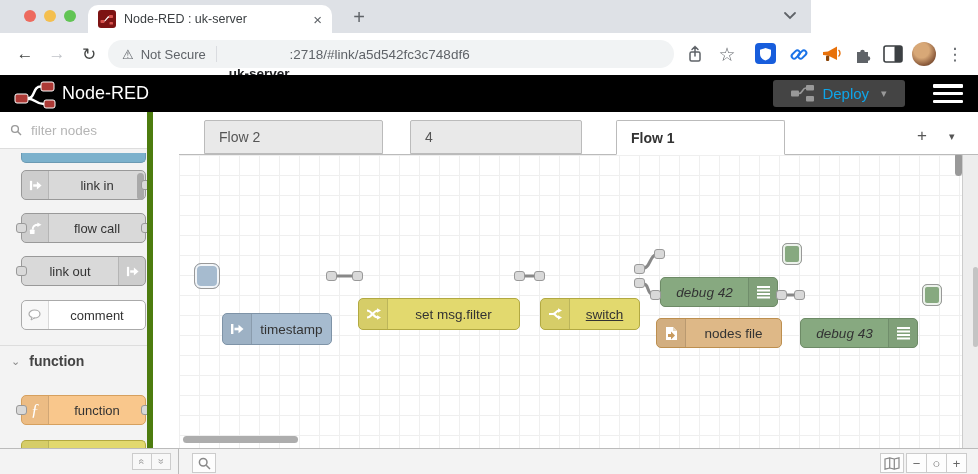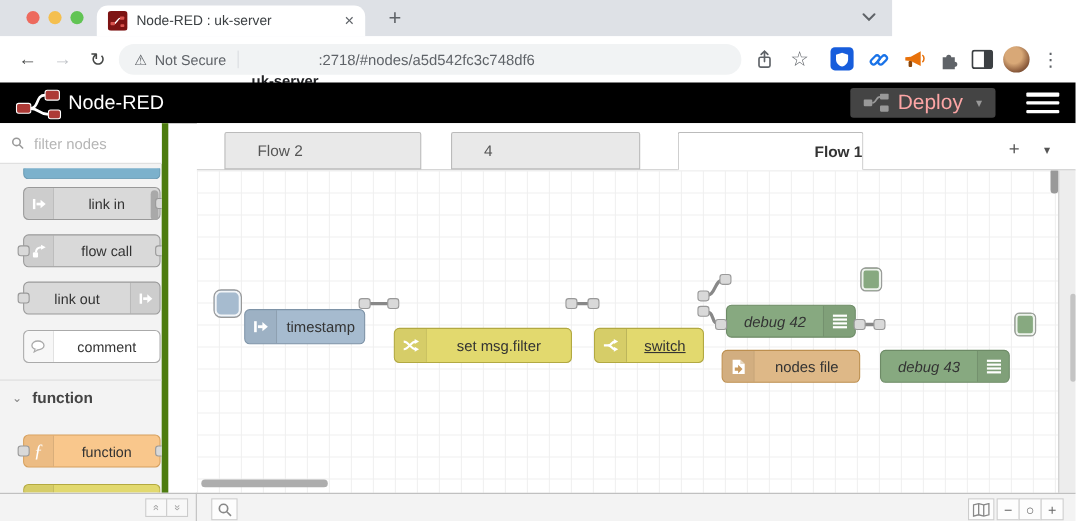--- a/index.html
+++ b/index.html
@@ -26,21 +26,21 @@
   .addr .host{color:#202124;font-size:13.5px;font-weight:bold;margin-top:38px;}
   .addr .rest{color:#5f6368;font-size:13.5px;}
   .tool-ic{position:absolute;top:10px;width:22px;height:22px;display:flex;align-items:center;justify-content:center;}
   .avatar{position:absolute;left:912px;top:9px;width:24px;height:24px;border-radius:50%;
     background:radial-gradient(circle at 40% 35%, #d8a877 0 35%, #8a5a3b 70%, #4f3322 100%);}
   
   .nrhead{position:absolute;left:0;top:75px;width:978px;height:37px;background:#000;color:#fff;}
   .nrtitle{position:absolute;left:62px;top:8px;font-size:18px;color:#fff;}
   .deploy{position:absolute;left:773px;top:5px;width:132px;height:27px;background:#444;border-radius:3px;
     display:flex;align-items:center;justify-content:center;gap:8px;}
-  .deploy .dlabel{color:#fca5a5;font-size:19px;}
+  .deploy .dlabel{color:#0ea5e9;font-size:15px;}
   .deploy .dchev{color:#999;font-size:11px;margin-left:4px;}
   .burger{position:absolute;left:933px;top:9px;width:30px;height:19px;display:flex;
     flex-direction:column;justify-content:space-between;}
   .burger span{display:block;height:3.5px;background:#fff;border-radius:1px;}
   
   .palette{position:absolute;left:0;top:112px;width:153px;height:336px;background:#f3f3f3;
     border-right:6px solid #4d7c0f;box-sizing:border-box;overflow:hidden;}
   .pfilter{position:absolute;left:0;top:0;width:179px;height:37px;background:#fff;
     border-bottom:1px solid #ddd;box-sizing:border-box;display:flex;align-items:center;padding-left:10px;}
   .pfilter input{border:none;outline:none;font-size:13.5px;color:#444;margin-left:7px;width:130px;
@@ -59,21 +59,21 @@
   .psec .chev{color:#888;font-weight:normal;font-size:11px;margin:0 9px 0 11px;}
   .pscroll{position:absolute;right:3px;top:61px;width:7px;height:27px;background:#a9a9a9;border-radius:4px;}
   .pfoot{position:absolute;left:0;top:448px;width:179px;height:26px;background:#f3f3f3;
     border-top:1px solid #bbb;border-right:1px solid #bbb;box-sizing:border-box;}
   .smallbtn{position:absolute;top:4px;width:20px;height:17px;background:#f8f8f8;border:1px solid #ccc;
     box-sizing:border-box;display:flex;align-items:center;justify-content:center;color:#999;font-size:10px;}
   
   .tabbar{position:absolute;left:179px;top:112px;width:799px;height:43px;background:#fff;
     border-bottom:1px solid #bbb;box-sizing:border-box;}
   .wtab{position:absolute;top:8px;height:34px;background:#e9e9e9;border:1px solid #bbb;box-sizing:border-box;
-    display:flex;align-items:center;padding-left:29px;font-size:14px;color:#555;border-radius:2px 2px 0 0;}
+    display:flex;align-items:center;padding-left:14px;font-size:14px;color:#555;border-radius:2px 2px 0 0;}
   .wtab.active{background:#fff;height:35px;border-bottom:1px solid #fff;font-weight:bold;color:#333;z-index:2;}
   .tabbtn{position:absolute;top:14px;color:#555;font-size:17px;}
   .canvas{position:absolute;left:179px;top:155px;width:783px;height:293px;background:#fff;overflow:hidden;
     background-image:linear-gradient(#efefef 1px,transparent 1px),
       linear-gradient(90deg,#efefef 1px,transparent 1px);
     background-size:20px 20px;}
   .fnode{position:absolute;border:1px solid;border-radius:5px;box-sizing:border-box;display:flex;
     font-size:13.5px;color:#333;z-index:2;background:#ddd;margin-top:38px;}
   .fnode .nicon{width:28px;}
   .inject-btn{position:absolute;left:15px;top:108px;width:26px;height:26px;background:#a6bbcf;
@@ -124,21 +124,21 @@
   <div class="toolbar">
     <div class="navbtn" style="left:12px;">←</div>
     <div class="navbtn" style="left:44px;color:#c0c3c8;">→</div>
     <div class="navbtn" style="left:76px;">↻</div>
 
     <div class="addr">
       <span style="color:#5f6368;font-size:13px;">⚠</span>
       <span class="sec">Not Secure</span>
       <span class="sep"></span>
       <span class="host">uk-server</span>
-        <span class="rest">:2718/#nodes/a5d542fc3c748df6</span>
+        <span class="rest">:2718/#link/a5d542fc3c748df6</span>
     </div>
 
     <div class="tool-ic" style="left:684px;">
       <svg width="16" height="18" viewBox="0 0 16 18">
           <rect x="3" y="7" width="10" height="9" rx="1.5" stroke="#5f6368" stroke-width="1.5" fill="none"></rect>
           <path d="M8,1.5 V11 M5,4.5 L8,1.5 L11,4.5" stroke="#5f6368" stroke-width="1.5" fill="none" stroke-linecap="round"></path>
         </svg>
     </div>
     <div class="tool-ic" style="left:716px;font-size:19px;color:#5f6368;">☆</div>
 
@@ -290,40 +290,40 @@
     </div>
   </div>
 
   <div class="tabbar">
     <div class="wtab" style="left:25px;width:179px;">
       <span>Flow 2</span>
     </div>
     <div class="wtab" style="left:231px;width:172px;">
       <span>4</span>
     </div>
-    <div class="wtab active" style="left:437px;width:169px;justify-content:flex-end;">
+    <div class="wtab active" style="left:437px;width:169px;">
       <span>Flow 1</span>
     </div>
     <div class="tabbtn" style="left:738px;">+</div>
     <div class="tabbtn" style="left:770px;font-size:11px;top:18px;">▾</div>
   </div>
 
   <div class="canvas">
     <svg class="abs" style="left:0;top:0;z-index:1;" width="783" height="293">
       <g stroke="#888" stroke-width="3" fill="none" stroke-linecap="round">
         <path d="M153,121 C164,121 168,121 179,121"></path>
         <path d="M341,121 C350,121 352,121 361,121"></path>
         <path d="M461,114 C474,114 468,99 481,99"></path>
         <path d="M461,128 C473,128 465,140 477,140"></path>
         <path d="M603,140 C611,140 613,140 621,140"></path>
       </g>
     </svg>
 
     <div class="inject-btn"></div>
-    <div class="fnode" style="left:43px;top:88px;width:110px;height:32px;background:#a6bbcf;border-color:#7e93a7;">
+    <div class="fnode" style="left:43px;top:120px;width:110px;height:32px;background:#a6bbcf;border-color:#7e93a7;">
       <div class="nicon nicon-l">
         <svg width="14" height="14" viewBox="0 0 14 14" fill="#fff">
             <rect x="1" y="2" width="2.4" height="10"></rect>
             <rect x="4.5" y="5.7" width="4.5" height="2.6"></rect>
             <polygon points="8.5,2.8 13.5,7 8.5,11.2"></polygon>
           </svg>
       </div>
       <div class="nlbl">timestamp</div>
     </div>
 

